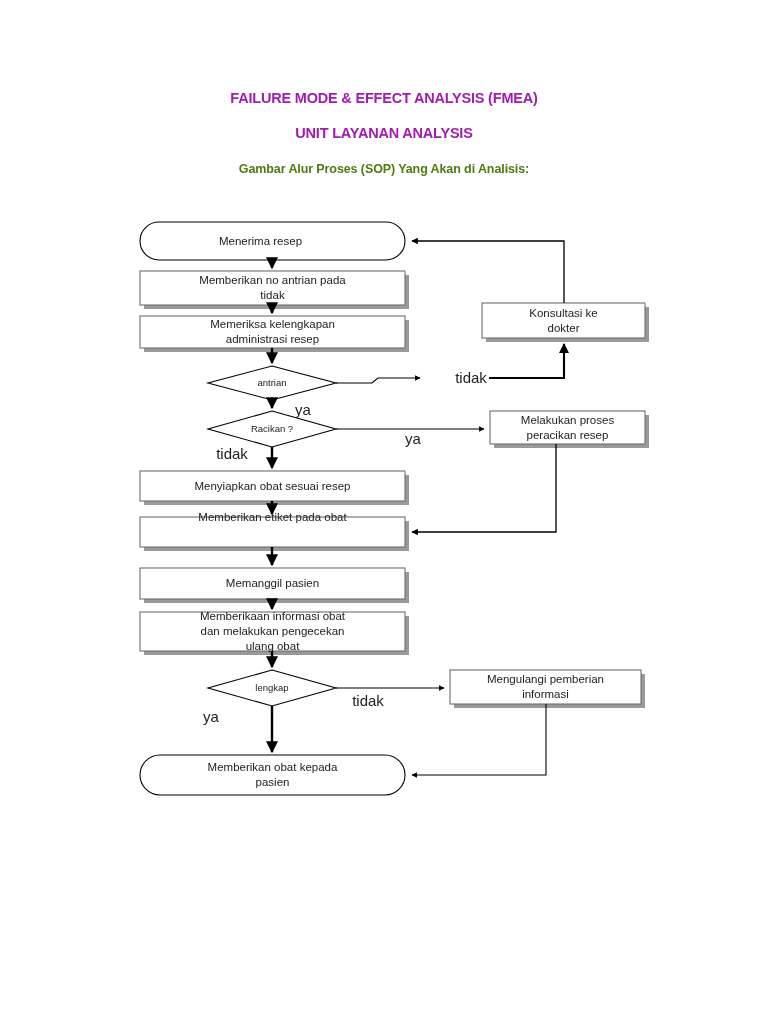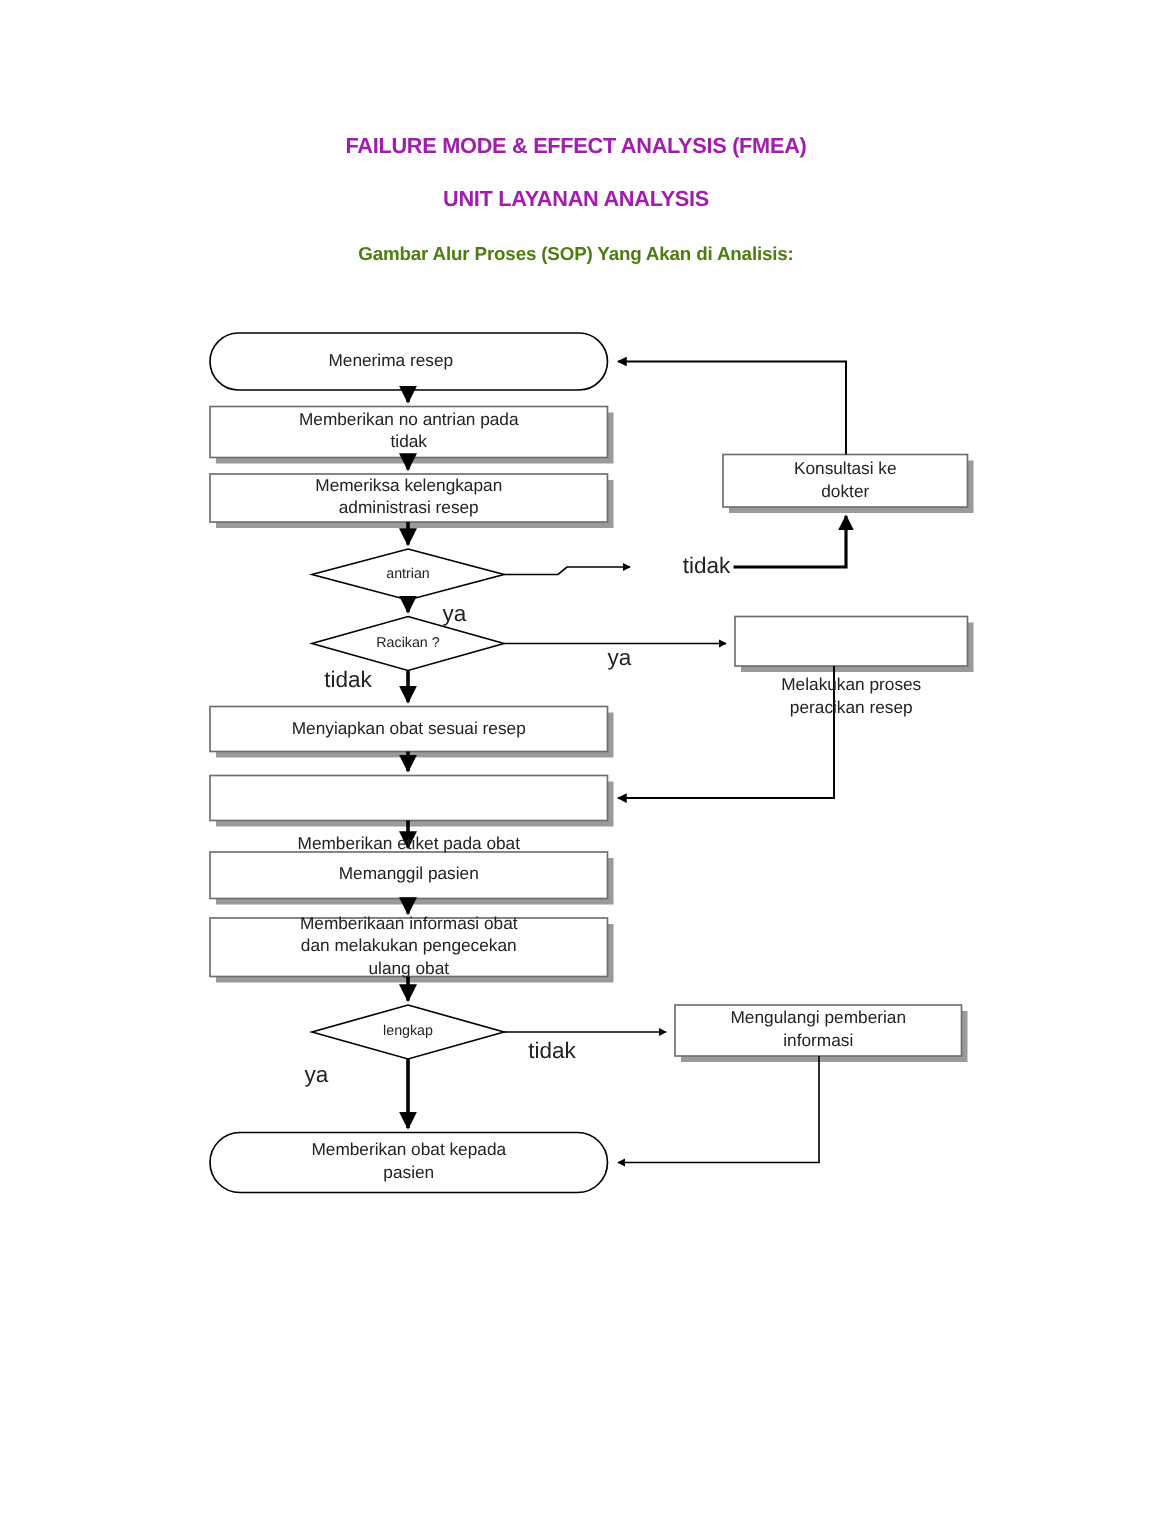--- a/index.html
+++ b/index.html
@@ -172,24 +172,24 @@
 
   <div class="node-label lbl-terminal" style="left:128px; top:222px; width:265px; height:38px;">Menerima resep</div>
   <div class="node-label lbl-process" style="left:146px; top:271px; width:253px; height:34px;">Memberikan no antrian pada
 tidak</div>
   <div class="node-label lbl-process" style="left:146px; top:316px; width:253px; height:32px;">Memeriksa kelengkapan
 administrasi resep</div>
   <div class="node-label lbl-decision" style="left:216px; top:369px; width:112px; height:28px;">antrian</div>
   <div class="node-label lbl-decision" style="left:216px; top:415px; width:112px; height:28px;">Racikan ?</div>
   <div class="node-label lbl-process" style="left:486px; top:303px; width:155px; height:35px;">Konsultasi ke
 dokter</div>
-  <div class="node-label lbl-process" style="left:494px; top:411px; width:147px; height:33px;margin-top:37px;">Melakukan proses
+  <div class="node-label lbl-process" style="left:494px; top:411px; width:147px; height:33px;">Melakukan proses
 peracikan resep</div>
   <div class="node-label lbl-process" style="left:146px; top:471px; width:253px; height:30px;">Menyiapkan obat sesuai resep</div>
-  <div class="node-label lbl-process" style="left:146px; top:548px; width:253px; height:30px;">Memberikan etiket pada obat</div>
+  <div class="node-label lbl-process" style="left:146px; top:502px; width:253px; height:30px;">Memberikan etiket pada obat</div>
   <div class="node-label lbl-process" style="left:146px; top:568px; width:253px; height:31px;">Memanggil pasien</div>
   <div class="node-label lbl-process" style="left:146px; top:612px; width:253px; height:39px;">Memberikaan informasi obat
 dan melakukan pengecekan
 ulang obat</div>
   <div class="node-label lbl-decision" style="left:216px; top:674px; width:112px; height:28px;">lengkap</div>
   <div class="node-label lbl-process" style="left:454px; top:670px; width:183px; height:34px;">Mengulangi pemberian
 informasi</div>
   <div class="node-label lbl-terminal" style="left:140px; top:755px; width:265px; height:40px;">Memberikan obat kepada
 pasien</div>
 

